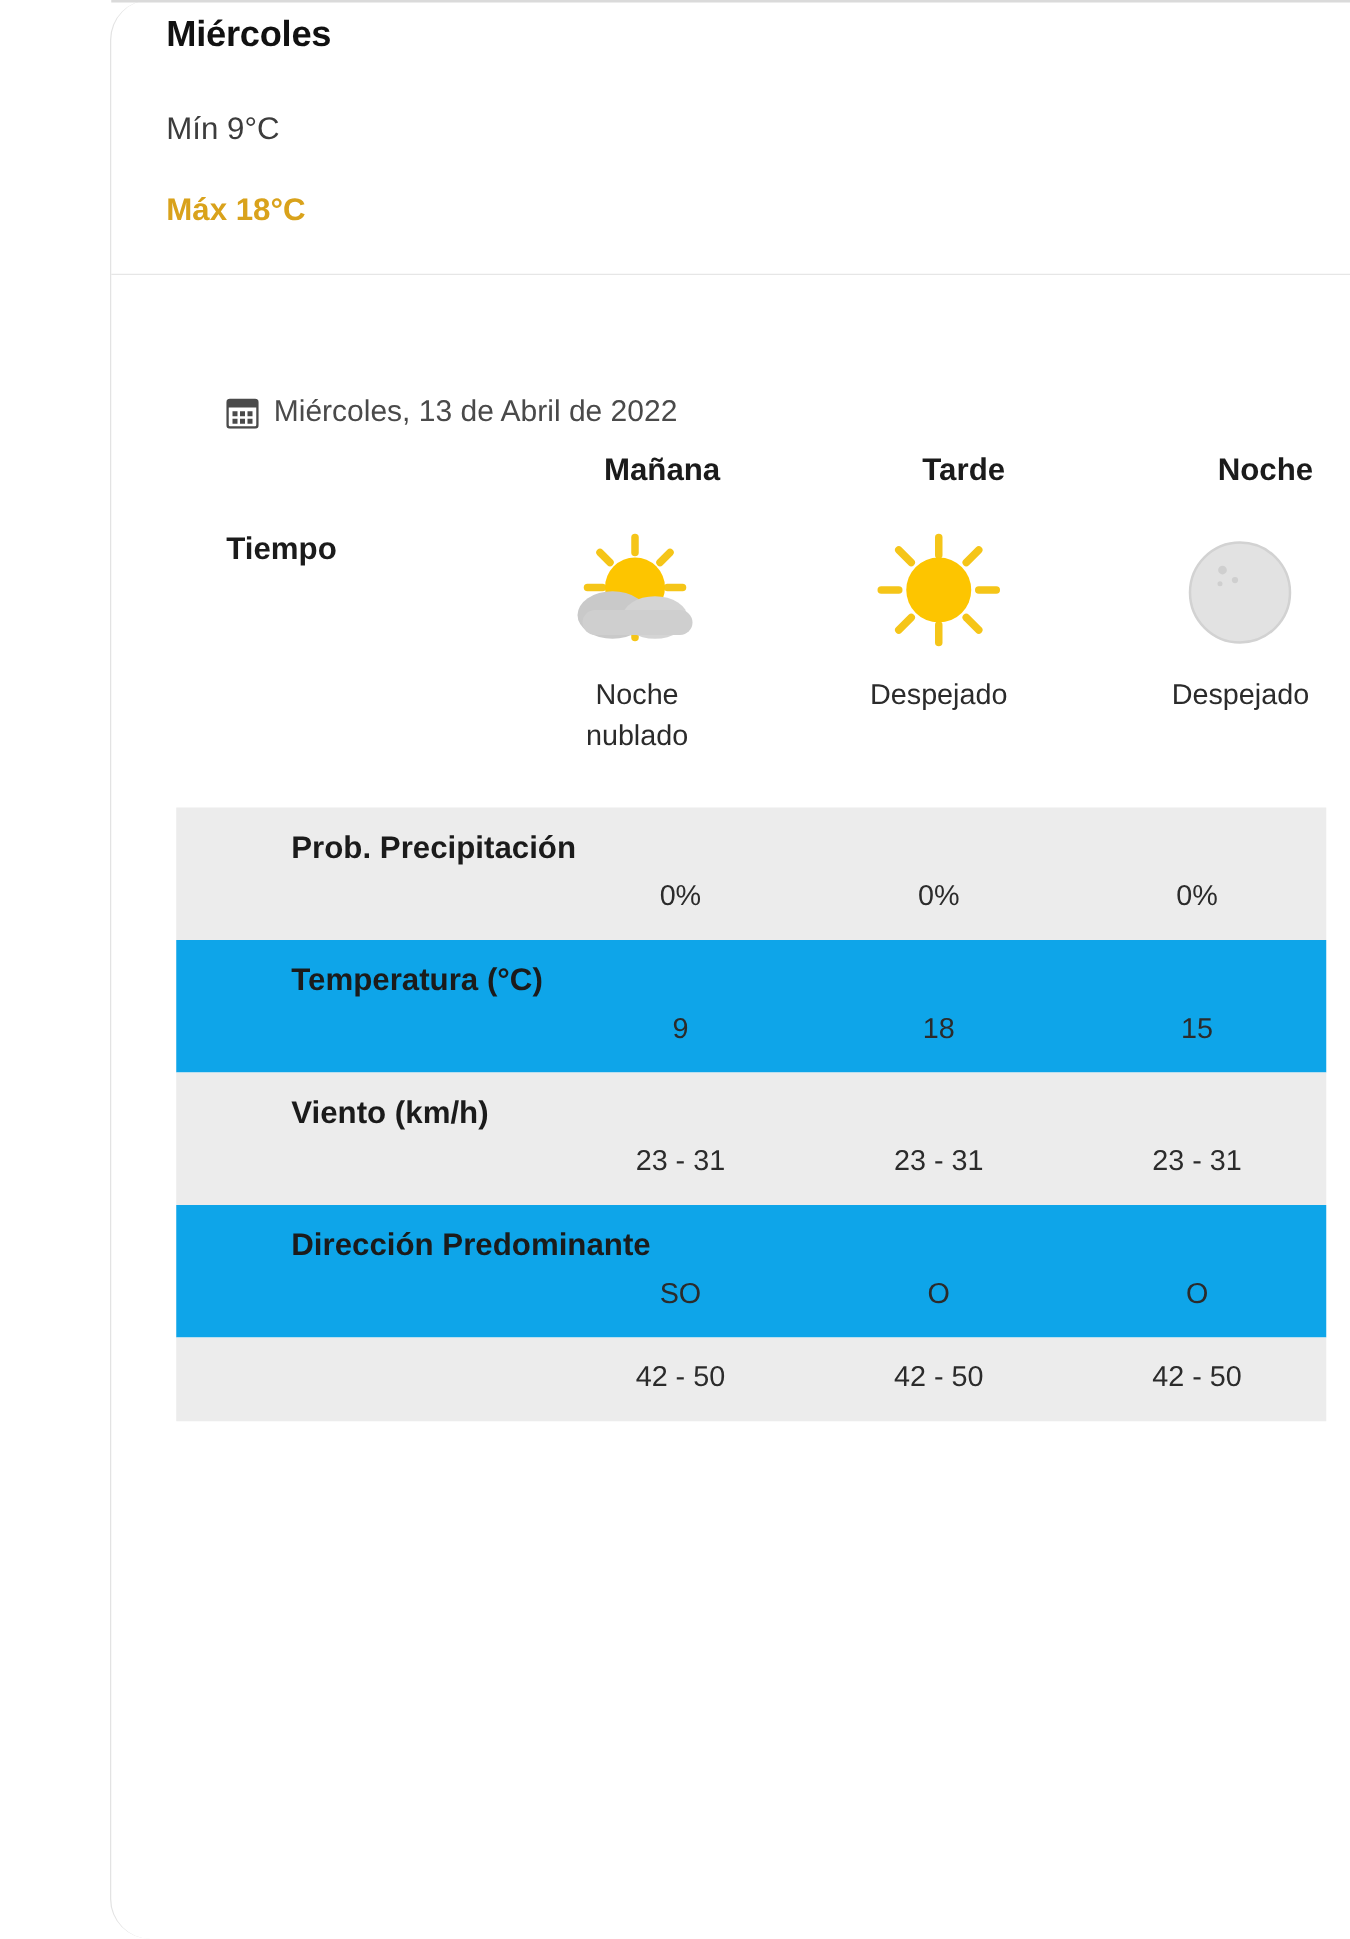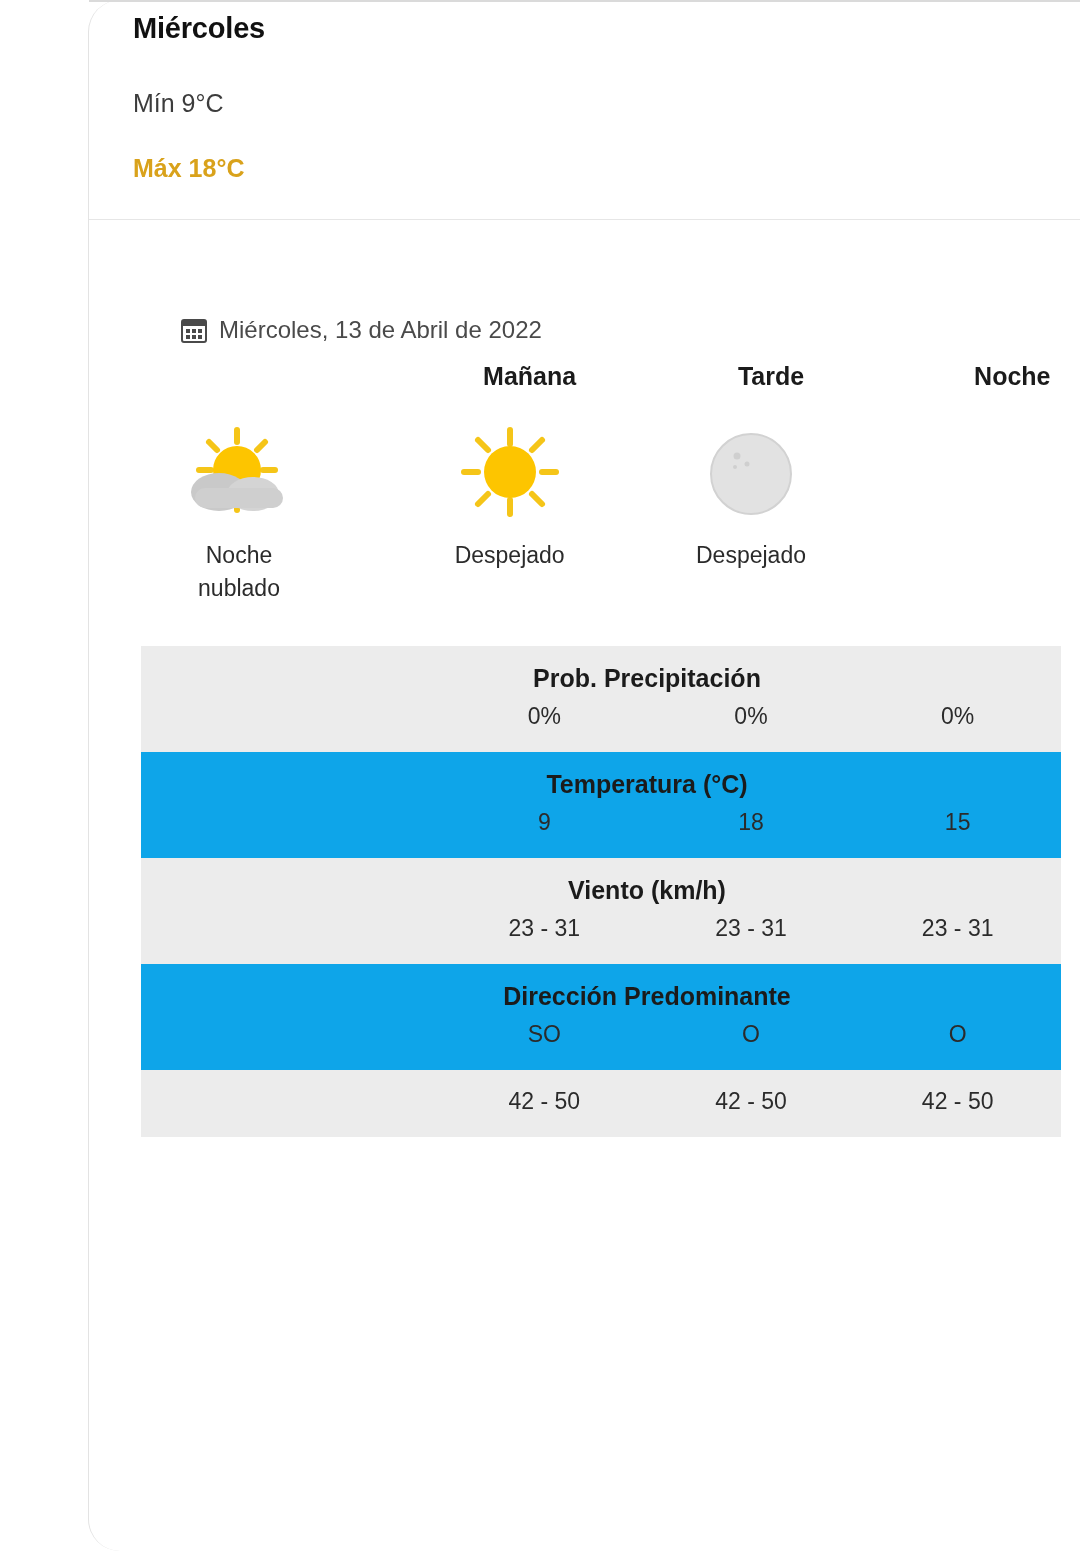--- a/index.html
+++ b/index.html
@@ -137,21 +137,20 @@
   
   .data-block {
     padding: 18px 0 22px 0;
   }
   .data-block .lbl {
     font-size: 25px;
     font-weight: bold;
     color: #1b1b1b;
     padding-left: 92px;
     margin-bottom: 10px;
-    text-align: center;
   }
   .values-grid {
     display: grid;
     grid-template-columns: 300px 1fr 1fr 1fr;
   }
   .values-grid .cell {
     text-align: center;
     font-size: 23px;
     color: #2b2b2b;
   }
@@ -198,20 +197,21 @@
     </div>
 
     <div class="head-row">
       <div></div>
       <div class="cell">Mañana</div>
       <div class="cell">Tarde</div>
       <div class="cell">Noche</div>
     </div>
 
     <div class="tiempo-row">
+      <div class="lbl">Tiempo</div>
 
       <div class="tiempo-cell">
         <div class="icon-box">
           <svg width="120" height="110" viewBox="0 0 120 110" aria-hidden="true">
             <g stroke="#f5c518" stroke-width="6" stroke-linecap="round">
               <line x1="58" y1="8" x2="58" y2="20"></line>
               <line x1="30" y1="20" x2="38" y2="28"></line>
               <line x1="86" y1="20" x2="78" y2="28"></line>
               <line x1="20" y1="48" x2="32" y2="48"></line>
               <line x1="96" y1="48" x2="84" y2="48"></line>

